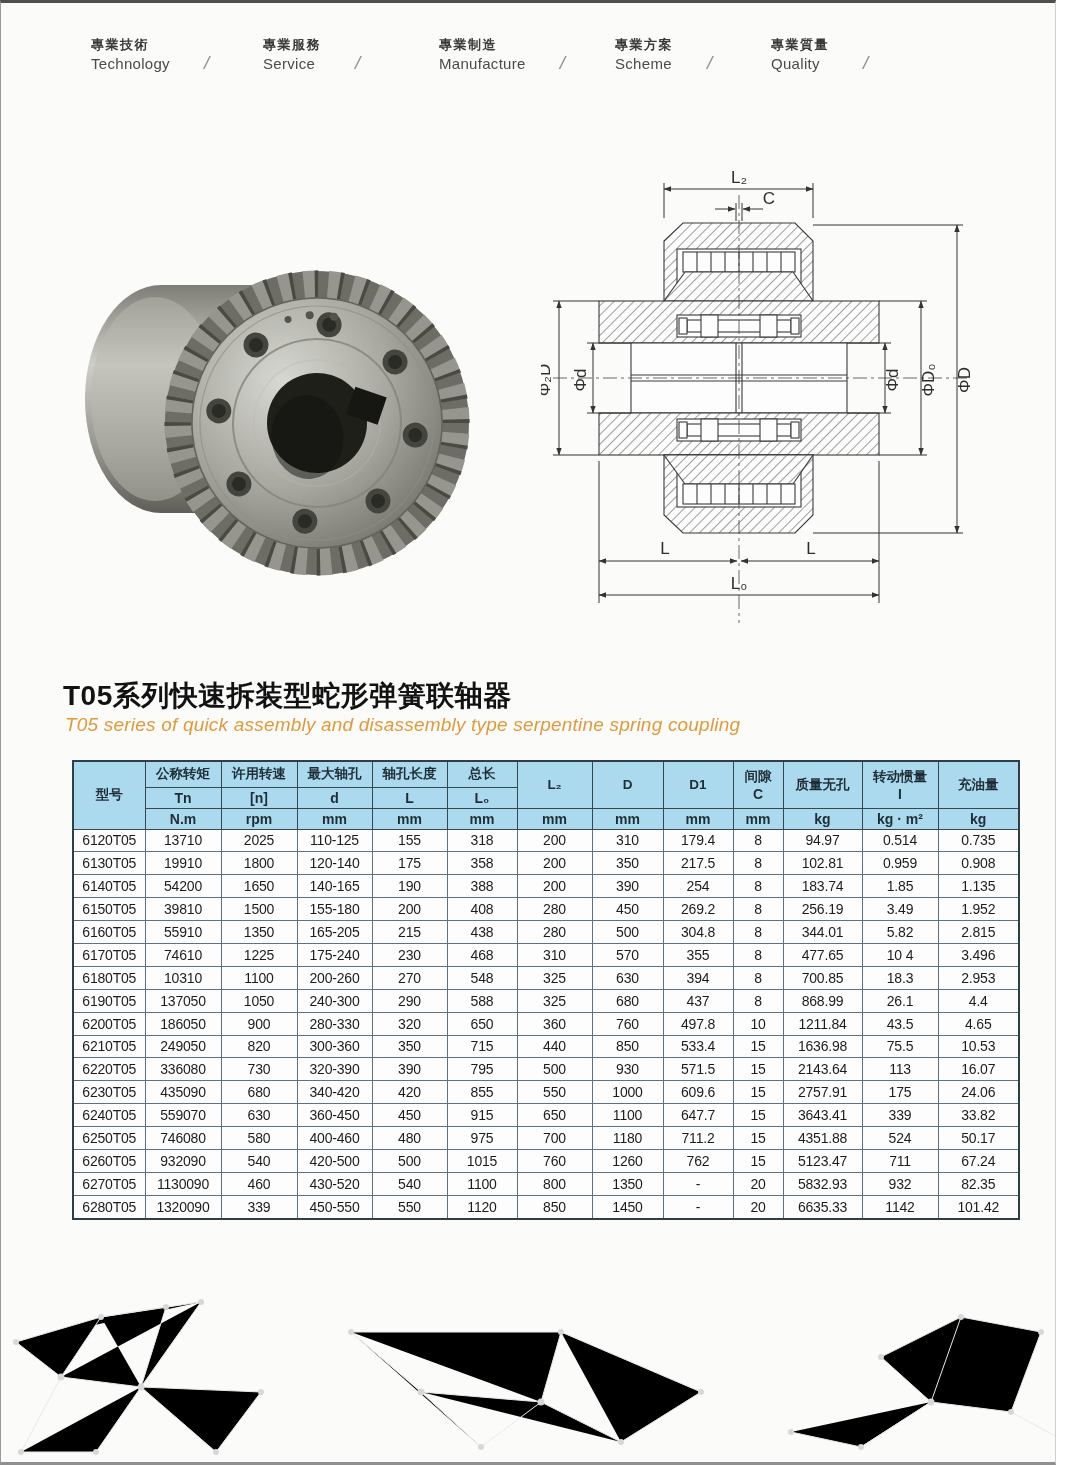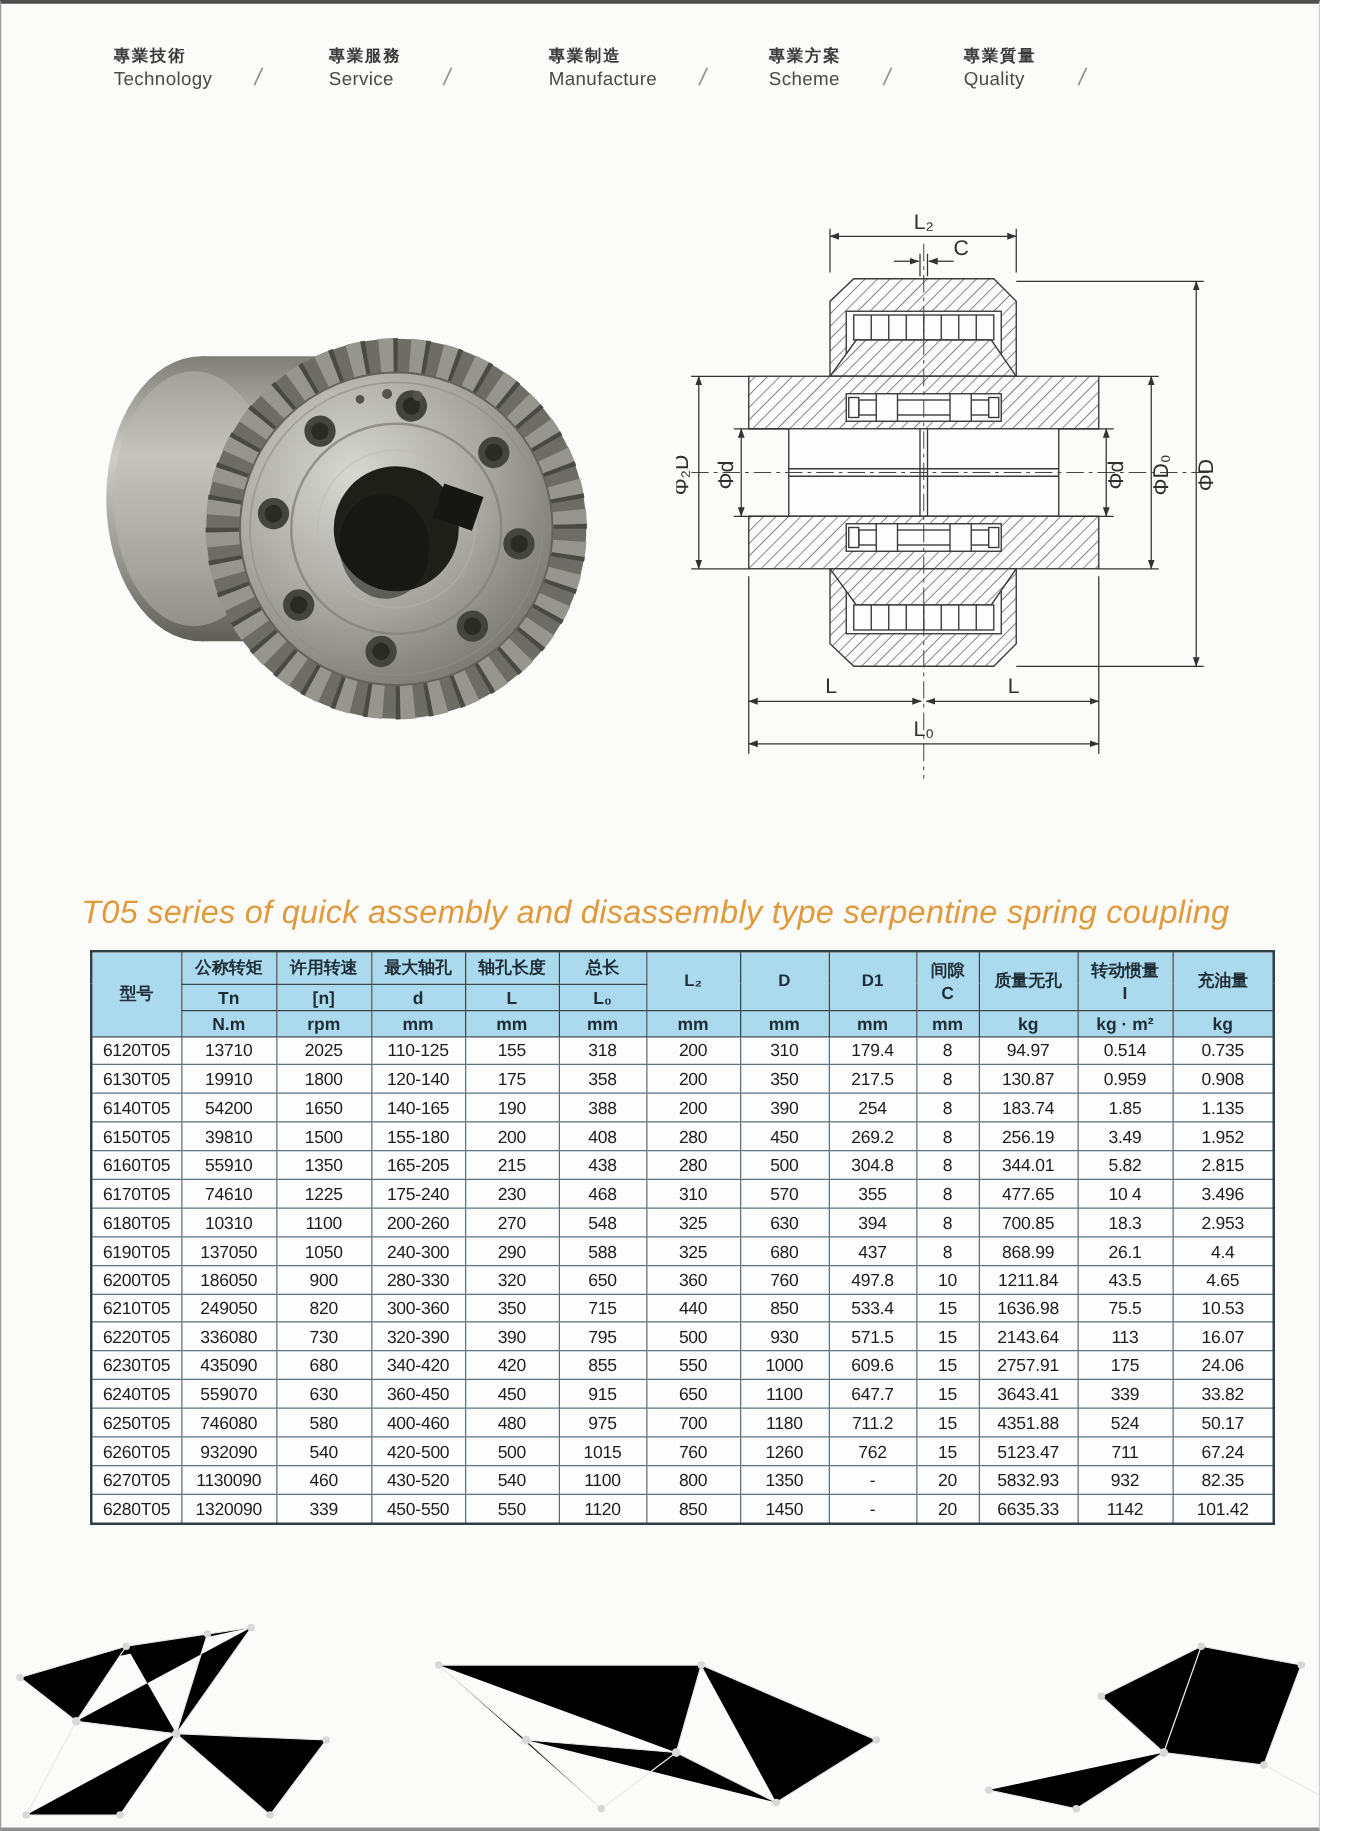--- a/index.html
+++ b/index.html
@@ -13,21 +13,21 @@
   
   .nav-item{position:absolute;top:33px;display:flex;align-items:flex-end;}
   .nav-text .zh{font-size:13px;font-weight:bold;color:#3a3a3a;letter-spacing:1.5px;white-space:nowrap;}
   .nav-text .en{font-size:15px;color:#4a4a4a;margin-top:1px;letter-spacing:.3px;white-space:nowrap;}
   .nav-slash{font-size:19px;font-style:italic;color:#929292;margin-left:34px;line-height:1;}
   
   .photo-svg{position:absolute;left:58px;top:228px;}
   .drawing-svg{position:absolute;left:540px;top:150px;}
   
   .prod-title{position:absolute;left:62px;top:674px;font-size:28px;font-weight:bold;color:#121212;letter-spacing:.5px;}
-  .prod-sub{position:absolute;left:64px;top:711px;font-size:26px;font-style:italic;color:#e09a3c;letter-spacing:.2px;}
+  .prod-sub{position:absolute;left:64px;top:711px;font-size:19px;font-style:italic;color:#e09a3c;letter-spacing:.2px;}
   
   table.spec{position:absolute;left:71px;top:757px;width:946px;border-collapse:collapse;table-layout:fixed;
              border:2px solid #2f3f48;}
   table.spec th,table.spec td{border:1px solid #51656f;padding:0;text-align:center;vertical-align:middle;overflow:hidden;}
   table.spec thead th{background:#abdaef;color:#1f2e36;font-weight:bold;font-size:13.5px;border-color:#37474f;}
   table.spec thead tr:nth-child(1){height:26px;}
   table.spec thead tr:nth-child(2){height:21px;}
   table.spec thead tr:nth-child(3){height:21px;padding-left:17px;}
   table.spec thead .sym{font-weight:bold;font-size:14px;}
   table.spec tbody td{background:#fdfdfd;color:#1c1c1c;font-size:14px;letter-spacing:-.2px;height:21.9px;border-color:#5d7280;}
@@ -221,20 +221,21 @@
       <text transform="rotate(-90 585 377)" x="585" y="377">Φd</text>
       <text transform="rotate(-90 897 377)" x="897" y="377">Φd</text>
       <text transform="rotate(-90 933 377)" x="933" y="377">ΦD₀</text>
       <text transform="rotate(-90 969 377)" x="969" y="377">ΦD</text>
       <text x="664" y="551">L</text>
       <text x="810" y="551">L</text>
       <text x="738" y="586">L₀</text>
     </g>
   </svg>
 
+  <div class="prod-title">T05系列快速拆装型蛇形弹簧联轴器</div>
   <div class="prod-sub">T05 series of quick assembly and disassembly type serpentine spring coupling</div>
 
   <table class="spec">
     <colgroup>
       <col style="width:72px">
         <col style="width:76px">
         <col style="width:76px">
         <col style="width:75px">
       <col style="width:75px">
         <col style="width:70px">
@@ -326,21 +327,21 @@
         <td>6130T05</td>
         <td>19910</td>
         <td>1800</td>
         <td>120-140</td>
         <td>175</td>
         <td>358</td>
         <td>200</td>
         <td>350</td>
         <td>217.5</td>
         <td>8</td>
-        <td>130.87</td>
+        <td>102.81</td>
         <td>0.959</td>
         <td>0.908</td>
       </tr>
         <tr>
         <td>6140T05</td>
         <td>54200</td>
         <td>1650</td>
         <td>140-165</td>
         <td>190</td>
         <td>388</td>

